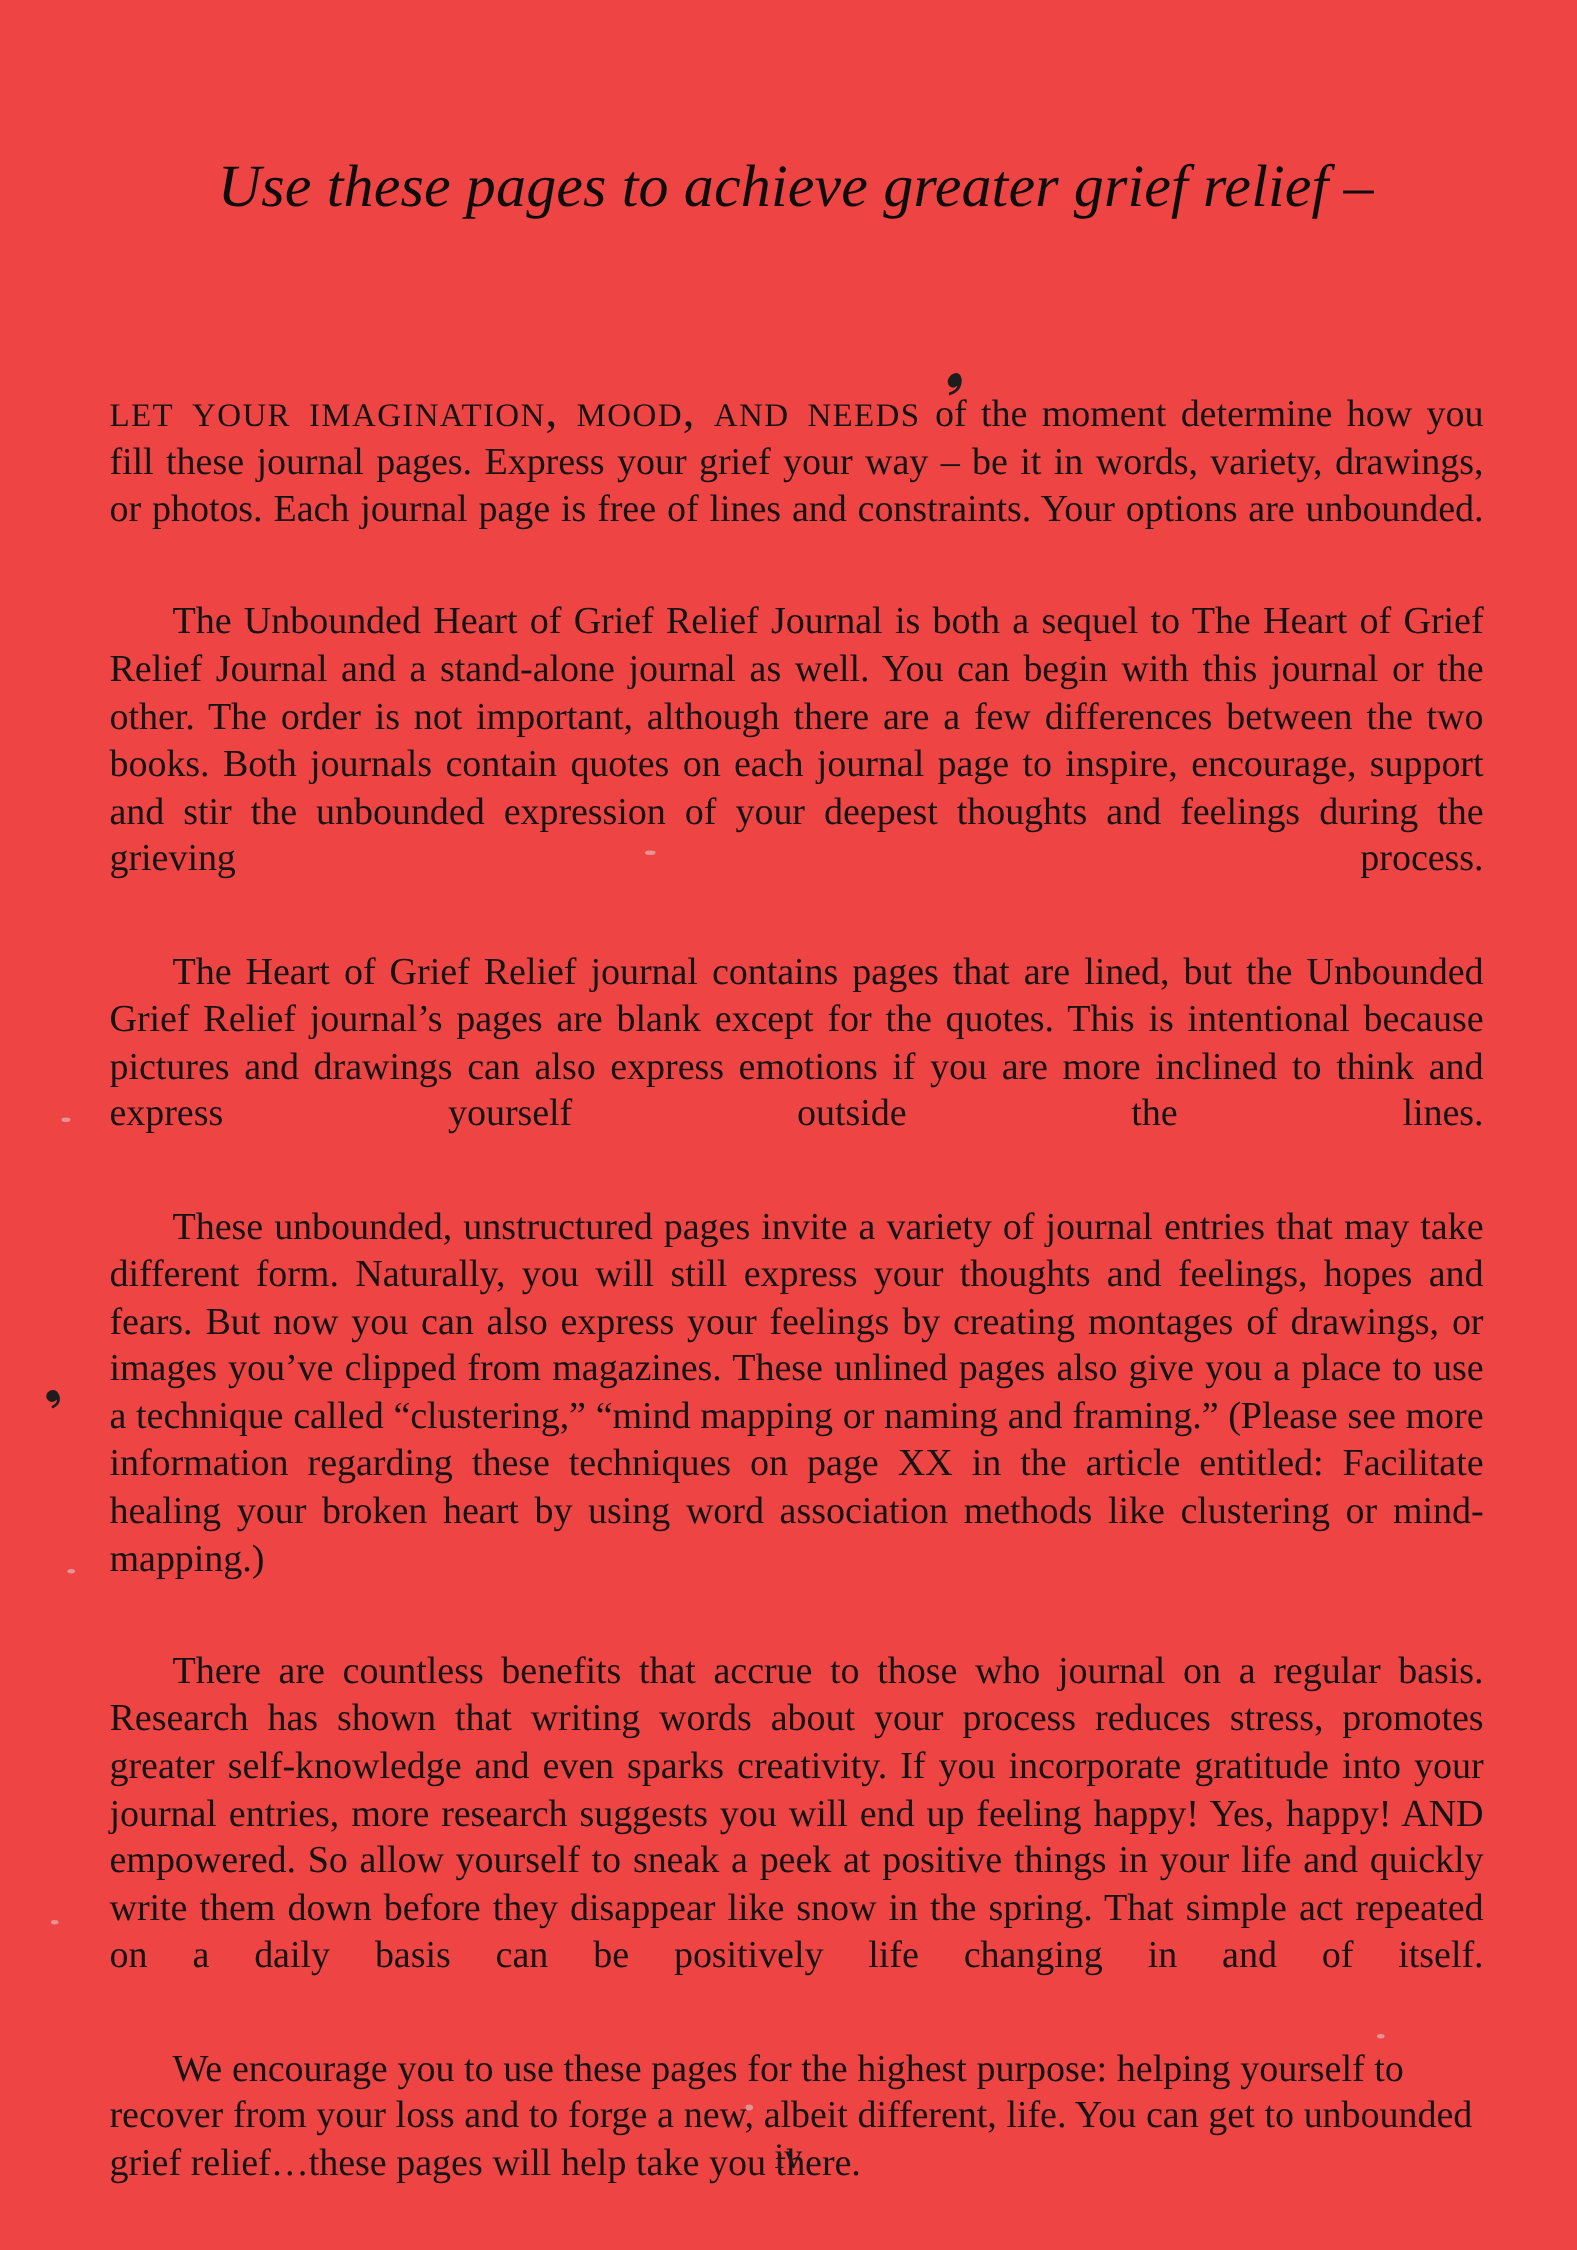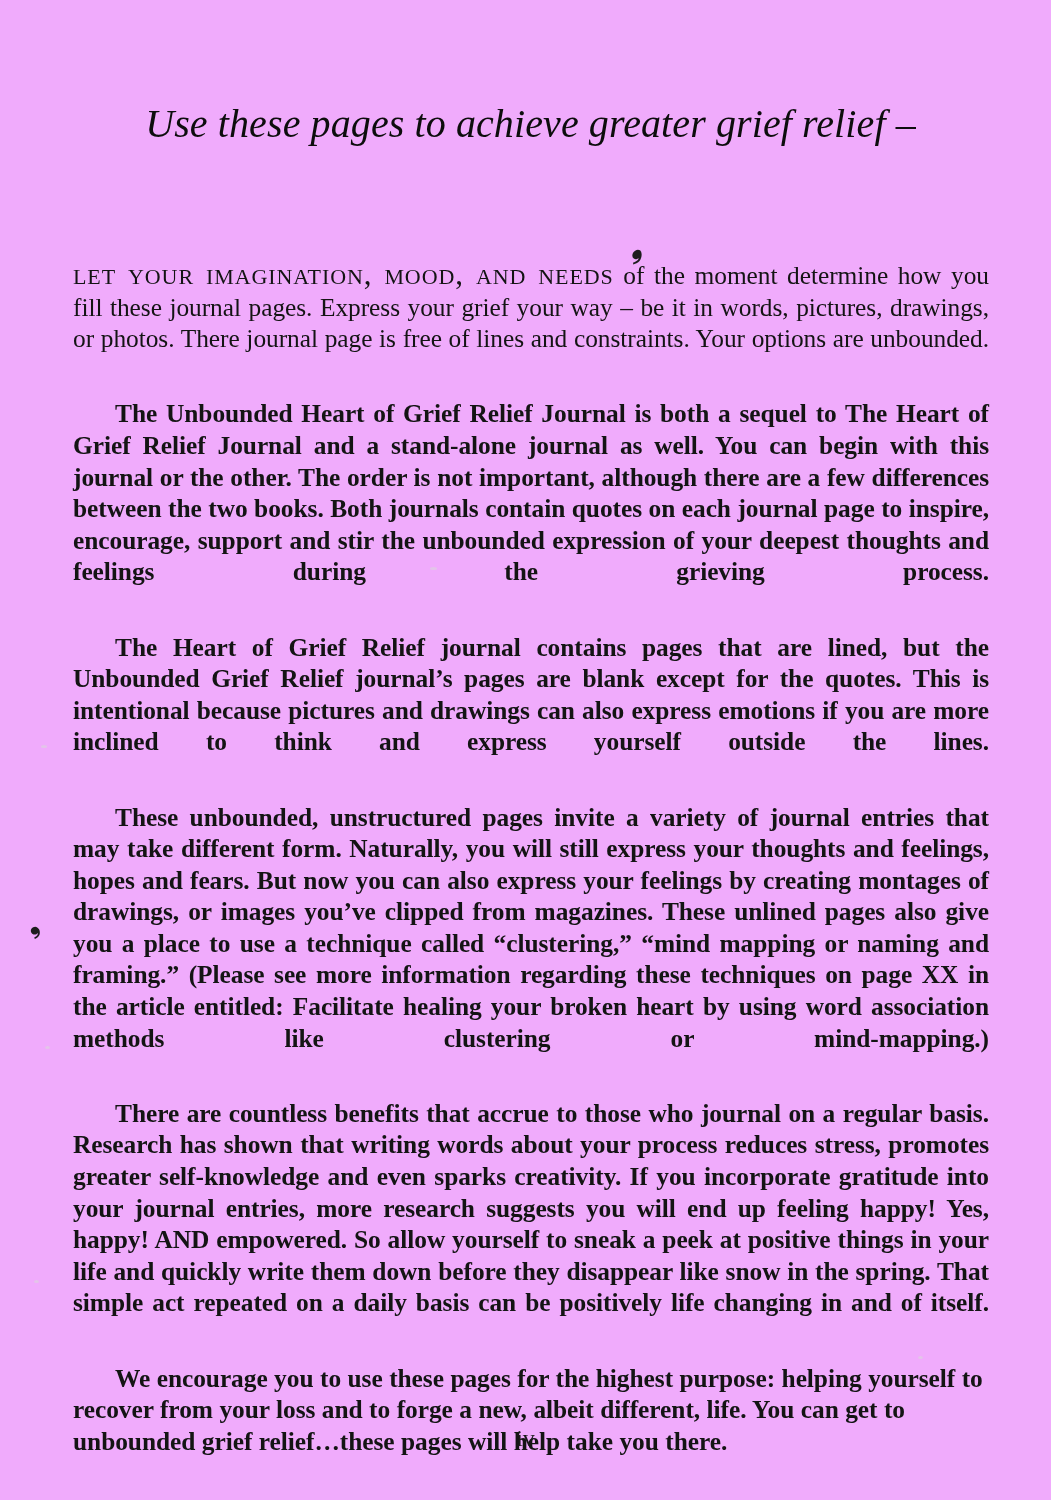--- a/index.html
+++ b/index.html
@@ -10,21 +10,21 @@
   }
   body {
     font-family: "Liberation Serif", "DejaVu Serif", serif;
     color: #141414;
   }
 
   .page {
     position: relative;
     width: 1051px;
     height: 1500px;
-    background: #f0abfc;
+    background: #ef4444;
     overflow: hidden;
   }
 
   
   .title-block {
     position: absolute;
     left: 73px;
     top: 96px;
     width: 915px;
     text-align: center;
@@ -56,21 +56,20 @@
     color: #141414;
     letter-spacing: -0.05px;
     word-spacing: 0.2px;
     hyphens: none;
   }
   p.para + p.para {
     margin-top: 12px;
   }
   p.para.indent {
     text-indent: 42px;
-    font-weight: bold;
   }
   p.para:last-child {
     text-align: left;
   }
 
   
   p.para::after {
     content: "";
     display: inline-block;
     width: 100%;
@@ -131,21 +130,21 @@
 <body>
 
 <div class="page">
 
   <div class="title-block">
     <div class="title-line">Use these pages to achieve greater grief relief –</div>
   </div>
 
   <div class="body-frame">
 
-    <p class="para"><span class="smallcaps">Let your imagination, mood, and needs</span><span> of the moment determine how you fill these journal pages. Express your grief your way – be it in words, pictures, drawings, or photos. There journal page is free of lines and constraints. Your options are unbounded.</span></p>
+    <p class="para"><span class="smallcaps">Let your imagination, mood, and needs</span><span> of the moment determine how you fill these journal pages. Express your grief your way – be it in words, variety, drawings, or photos. Each journal page is free of lines and constraints. Your options are unbounded.</span></p>
 
     <p class="para indent">The Unbounded Heart of Grief Relief Journal is both a sequel to The Heart of Grief Relief Journal and a stand-alone journal as well. You can begin with this journal or the other. The order is not important, although there are a few differences between the two books. Both journals contain quotes on each journal page to inspire, encourage, support and stir the unbounded expression of your deepest thoughts and feelings during the grieving process.</p>
 
     <p class="para indent">The Heart of Grief Relief journal contains pages that are lined, but the Unbounded Grief Relief journal’s pages are blank except for the quotes. This is intentional because pictures and drawings can also express emotions if you are more inclined to think and express yourself outside the lines.</p>
 
     <p class="para indent">These unbounded, unstructured pages invite a variety of journal entries that may take different form. Naturally, you will still express your thoughts and feelings, hopes and fears. But now you can also express your feelings by creating montages of drawings, or images you’ve clipped from magazines. These unlined pages also give you a place to use a technique called “clustering,” “mind mapping or naming and framing.” (Please see more information regarding these techniques on page XX in the article entitled: Facilitate healing your broken heart by using word association methods like clustering or mind-mapping.)</p>
 
     <p class="para indent">There are countless benefits that accrue to those who journal on a regular basis. Research has shown that writing words about your process reduces stress, promotes greater self-knowledge and even sparks creativity. If you incorporate gratitude into your journal entries, more research suggests you will end up feeling happy! Yes, happy! AND empowered. So allow yourself to sneak a peek at positive things in your life and quickly write them down before they disappear like snow in the spring. That simple act repeated on a daily basis can be positively life changing in and of itself.</p>
 
 

